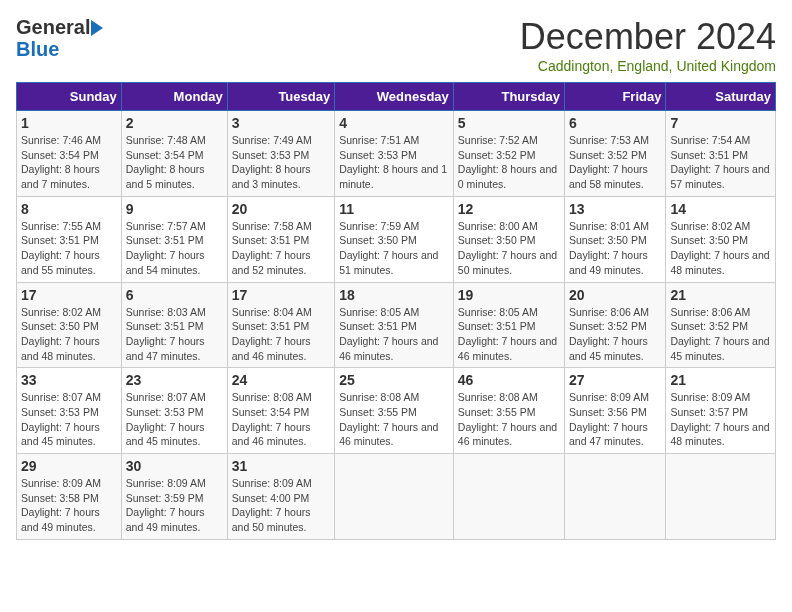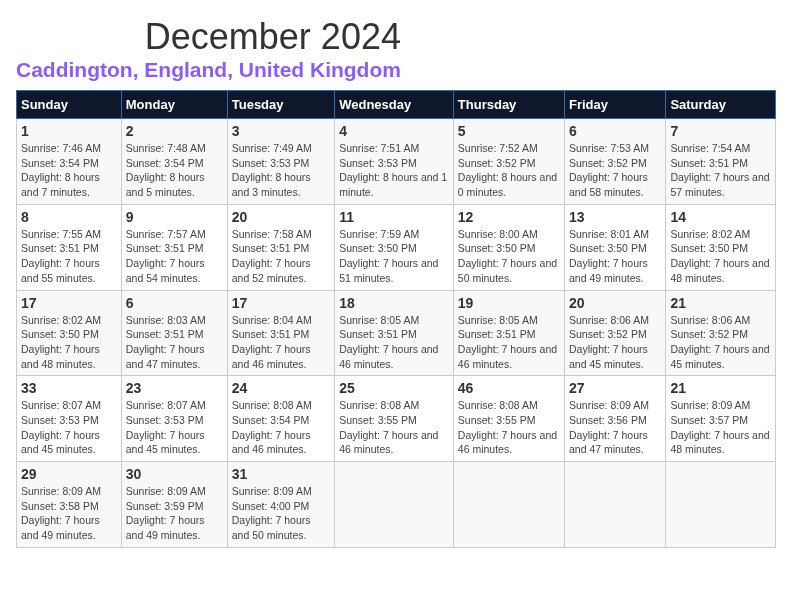--- a/index.html
+++ b/index.html
@@ -18,34 +18,34 @@
     }
     .title-block {
       text-align: right;
     }
     .title-block h1 {
       font-size: 36px;
       font-weight: normal;
       color: #333;
     }
     .title-block h2 {
-      font-size: 21px;
-      font-weight: bold;
-      color: #8b5cf6;
+      font-size: 14px;
+      font-weight: normal;
+      color: #4d7c0f;
     }
     table {
       width: 100%;
       border-collapse: collapse;
       font-size: 11px;
     }
     thead tr th {
-      background-color: #0f172a;
+      background-color: #4c1d95;
       color: #fff;
       padding: 6px 4px;
-      text-align: left;
+      text-align: right;
       font-size: 13px;
       border: 1px solid #2a6db5;
     }
     tbody tr td {
       border: 1px solid #ccc;
       padding: 4px;
       vertical-align: top;
       background: #fff;
       min-height: 70px;
     }
@@ -88,20 +88,26 @@
     .logo-bottom {
       font-size: 20px;
       font-weight: bold;
       color: #1a6fba;
     }
   </style>
 </head>
 <body>
 
 <div class="header">
+  <div class="logo-wrapper">
+    <span class="logo-top">
+      General<span class="arrow-icon"></span>
+    </span>
+    <span class="logo-bottom">Blue</span>
+  </div>
   <div class="title-block">
     <h1>December 2024</h1>
     <h2>Caddington, England, United Kingdom</h2>
   </div>
 </div>
 
 <table>
   <thead>
     <tr>
     <th>Sunday</th>

